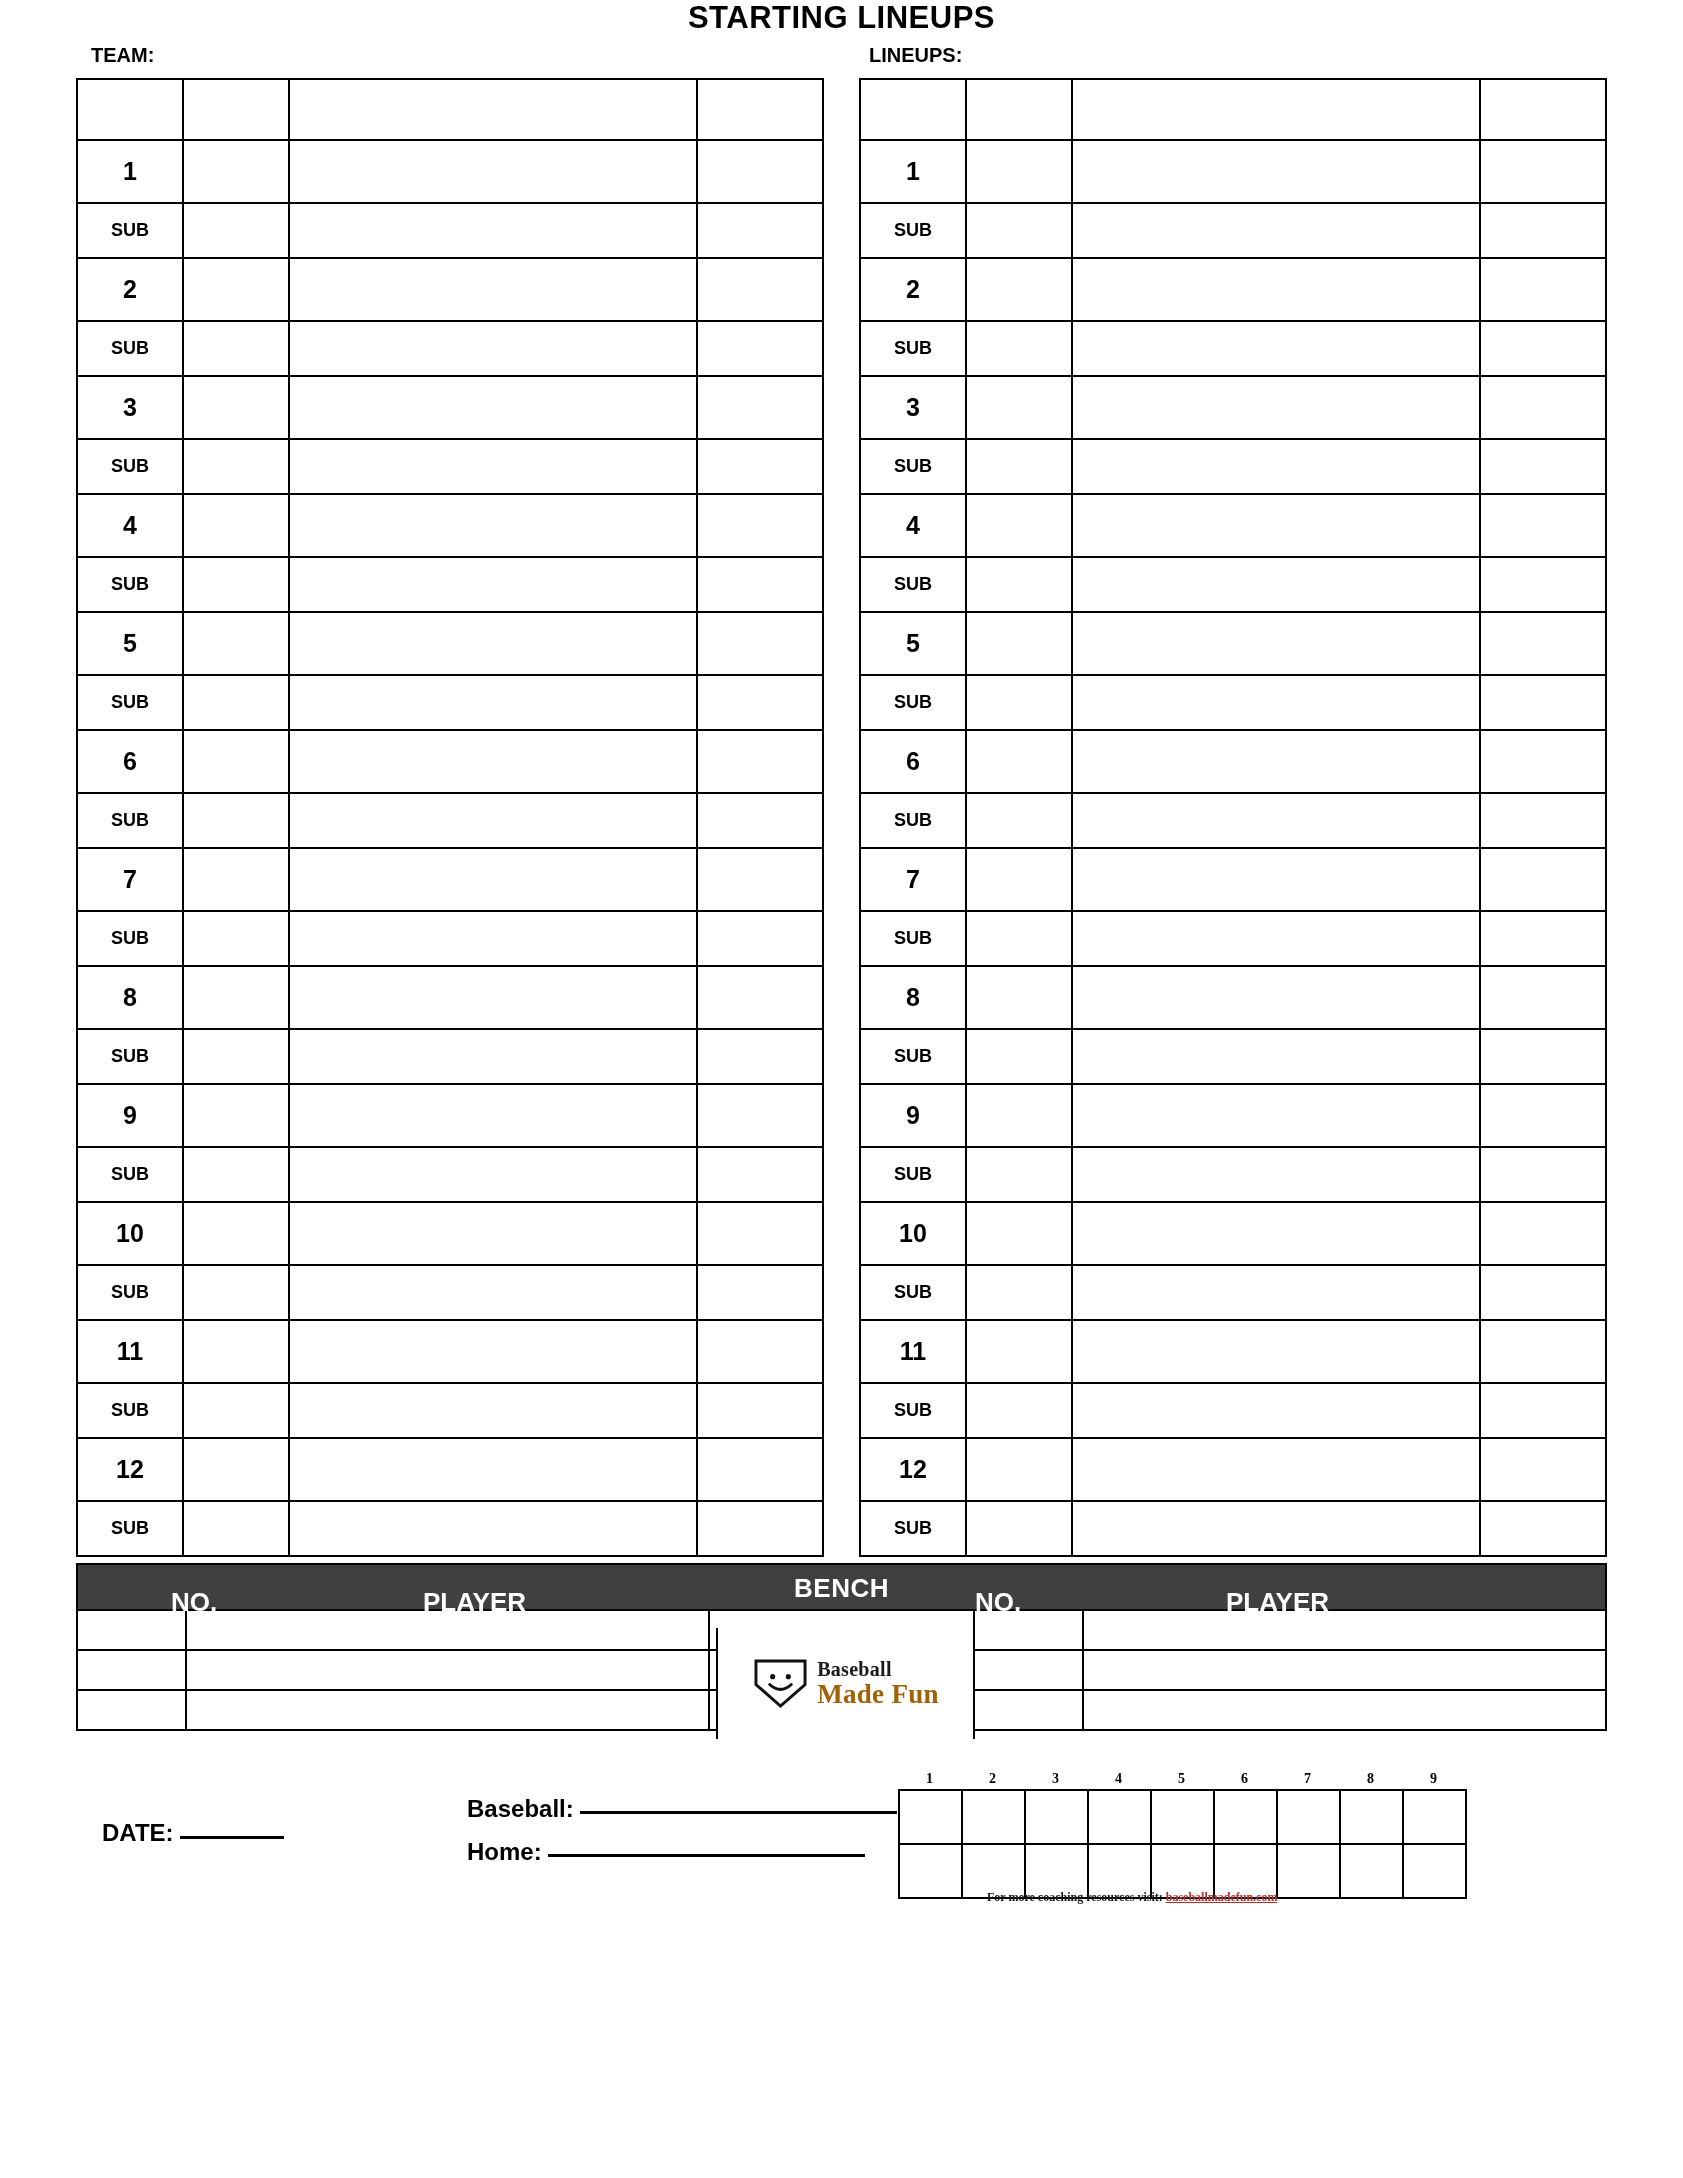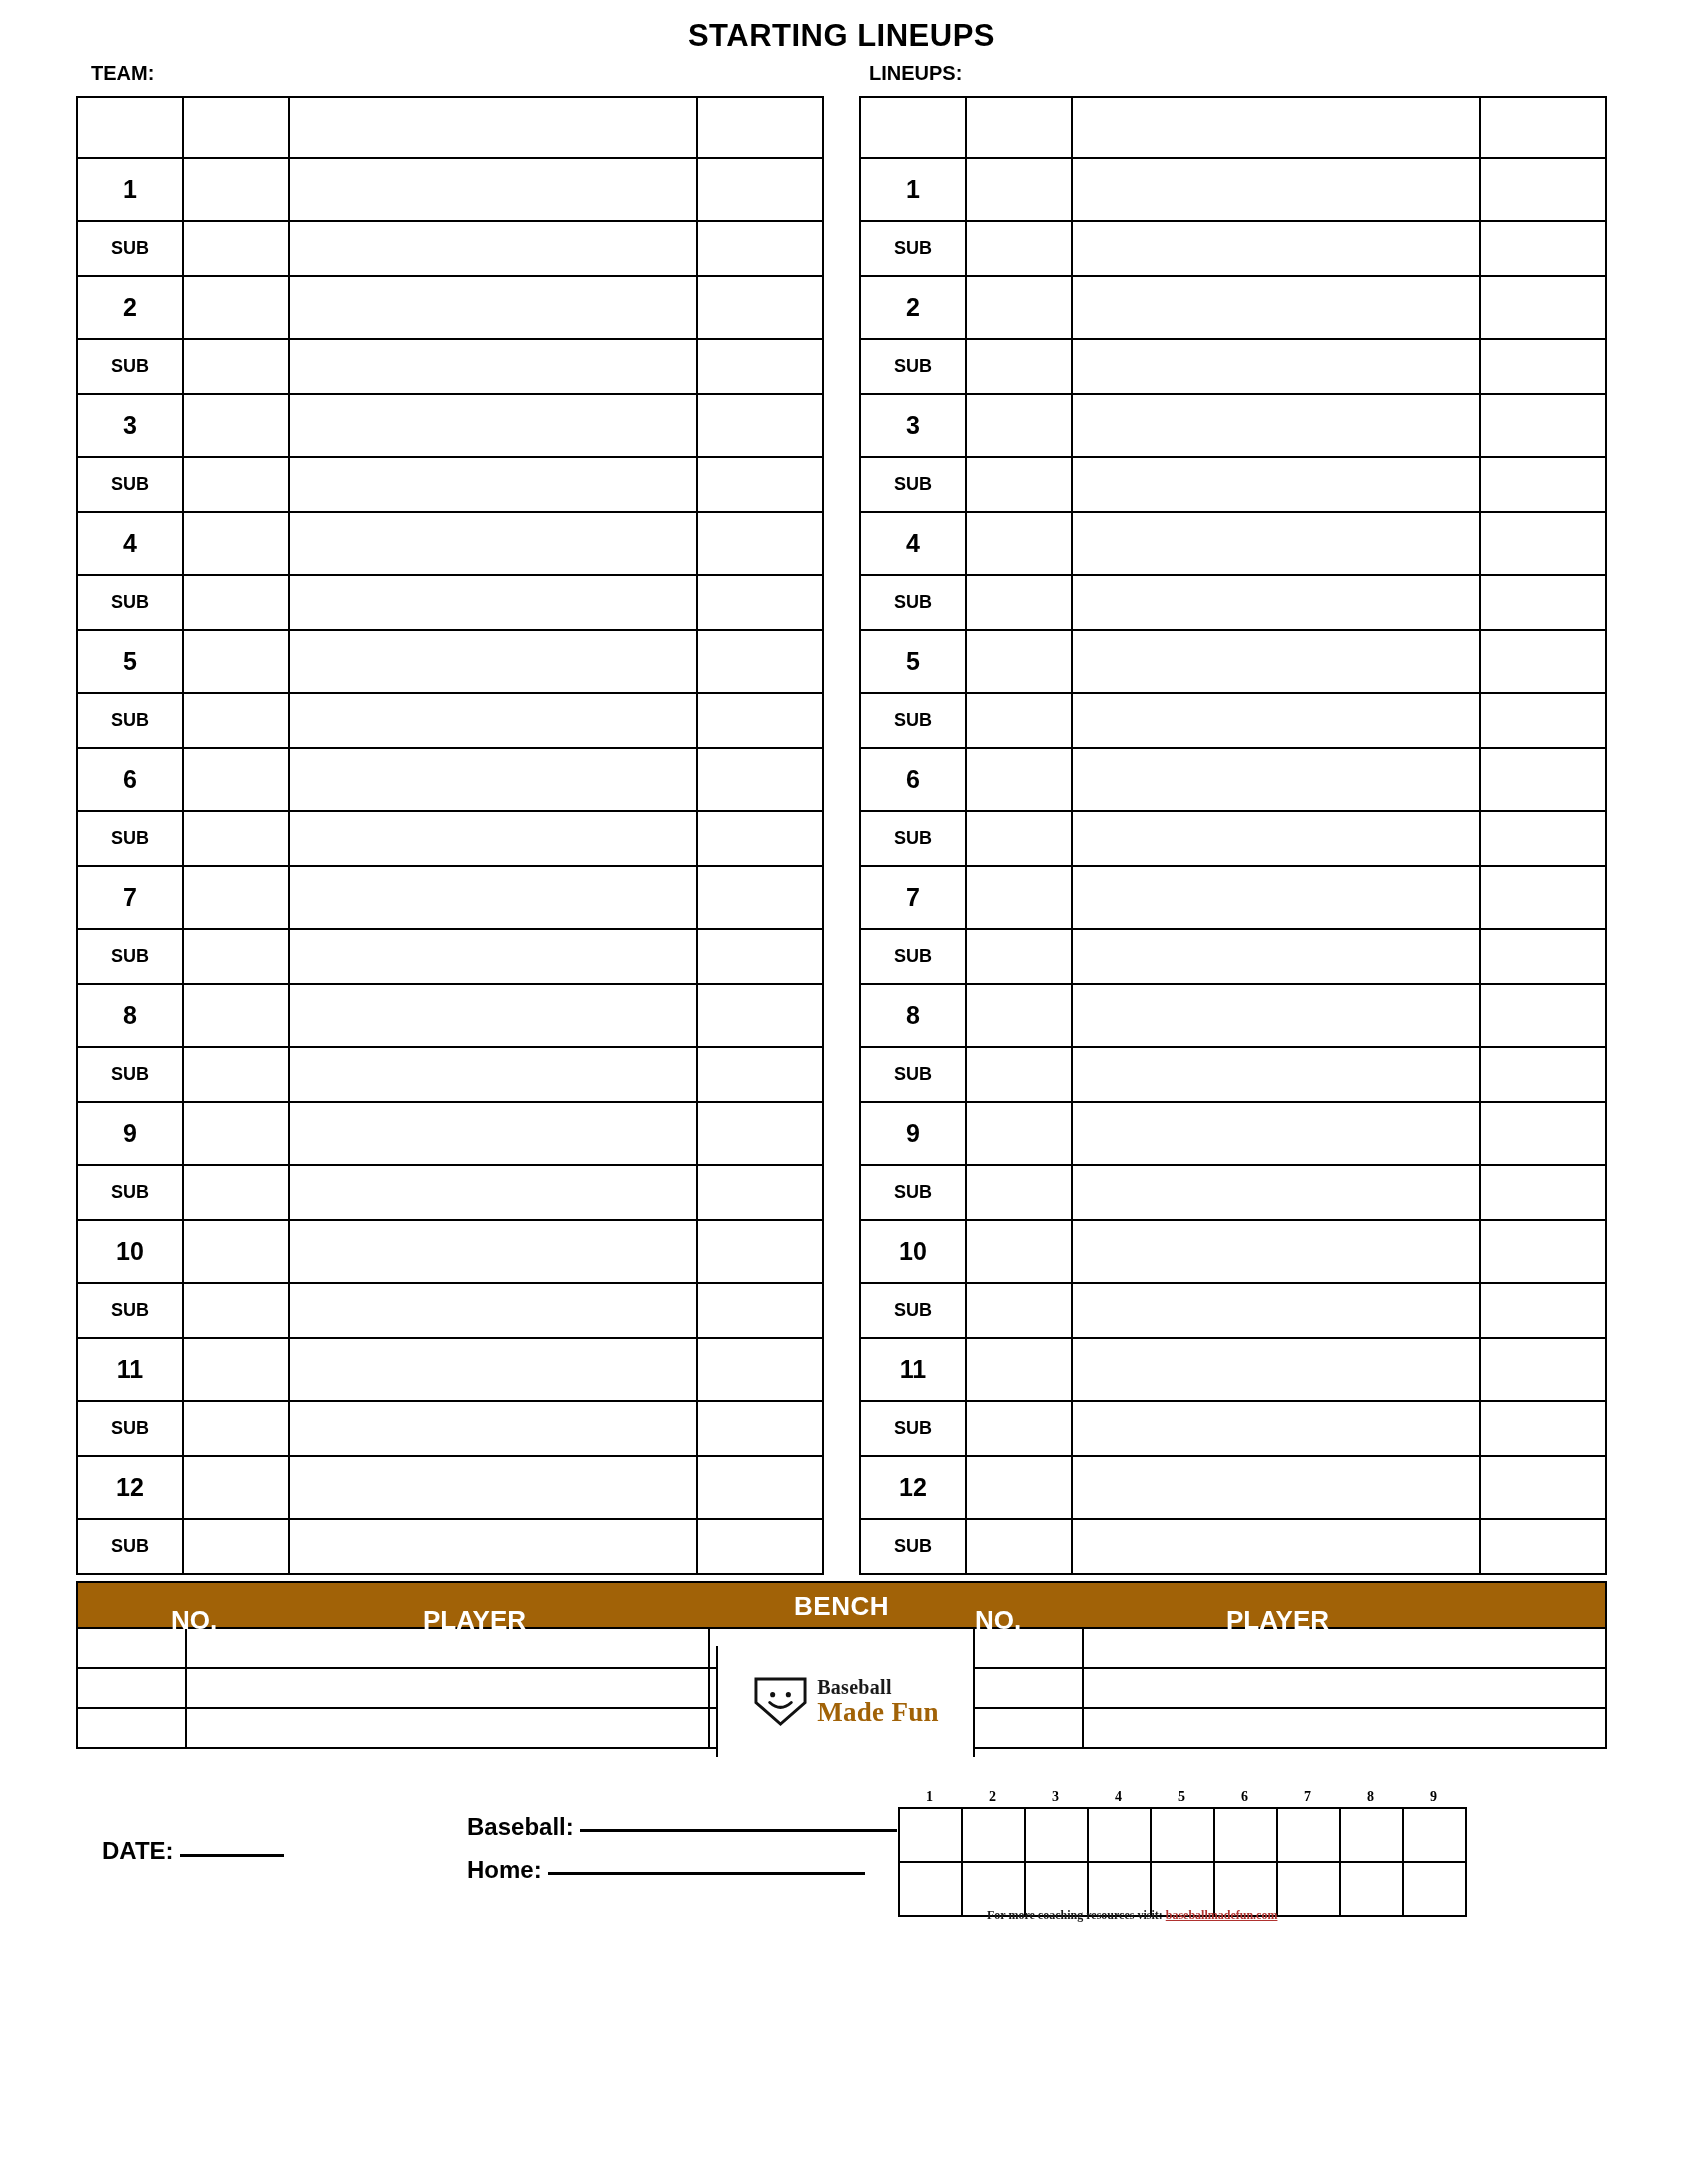--- a/index.html
+++ b/index.html
@@ -22,21 +22,20 @@
     box-sizing: border-box;
     padding: 0;
   }
 
   
   .title {
     text-align: center;
     font-size: 31px;
     font-weight: bold;
     letter-spacing: 0.5px;
-    padding-top: 18px;
     font-family: "Liberation Sans", sans-serif;
   }
 
   
   .hdr-row {
     position: relative;
     height: 34px;
     margin-top: 8px;
   }
   .hdr-team {
@@ -92,21 +91,21 @@
   tr.r-start td { height: 61px; }
   tr.r-sub td { height: 53px; }
 
   
   .bench-wrap {
     position: relative;
     margin: 6px auto 0 auto;
     width: 1531px;
   }
   .bench-bar {
-    background: #a16207;
+    background: #404040;
     color: #ffffff;
     text-align: center;
     font-size: 26px;
     font-weight: bold;
     height: 46px;
     line-height: 46px;
     letter-spacing: 0.5px;
     border: 2px solid #000;
     border-bottom: none;
     box-sizing: border-box;

